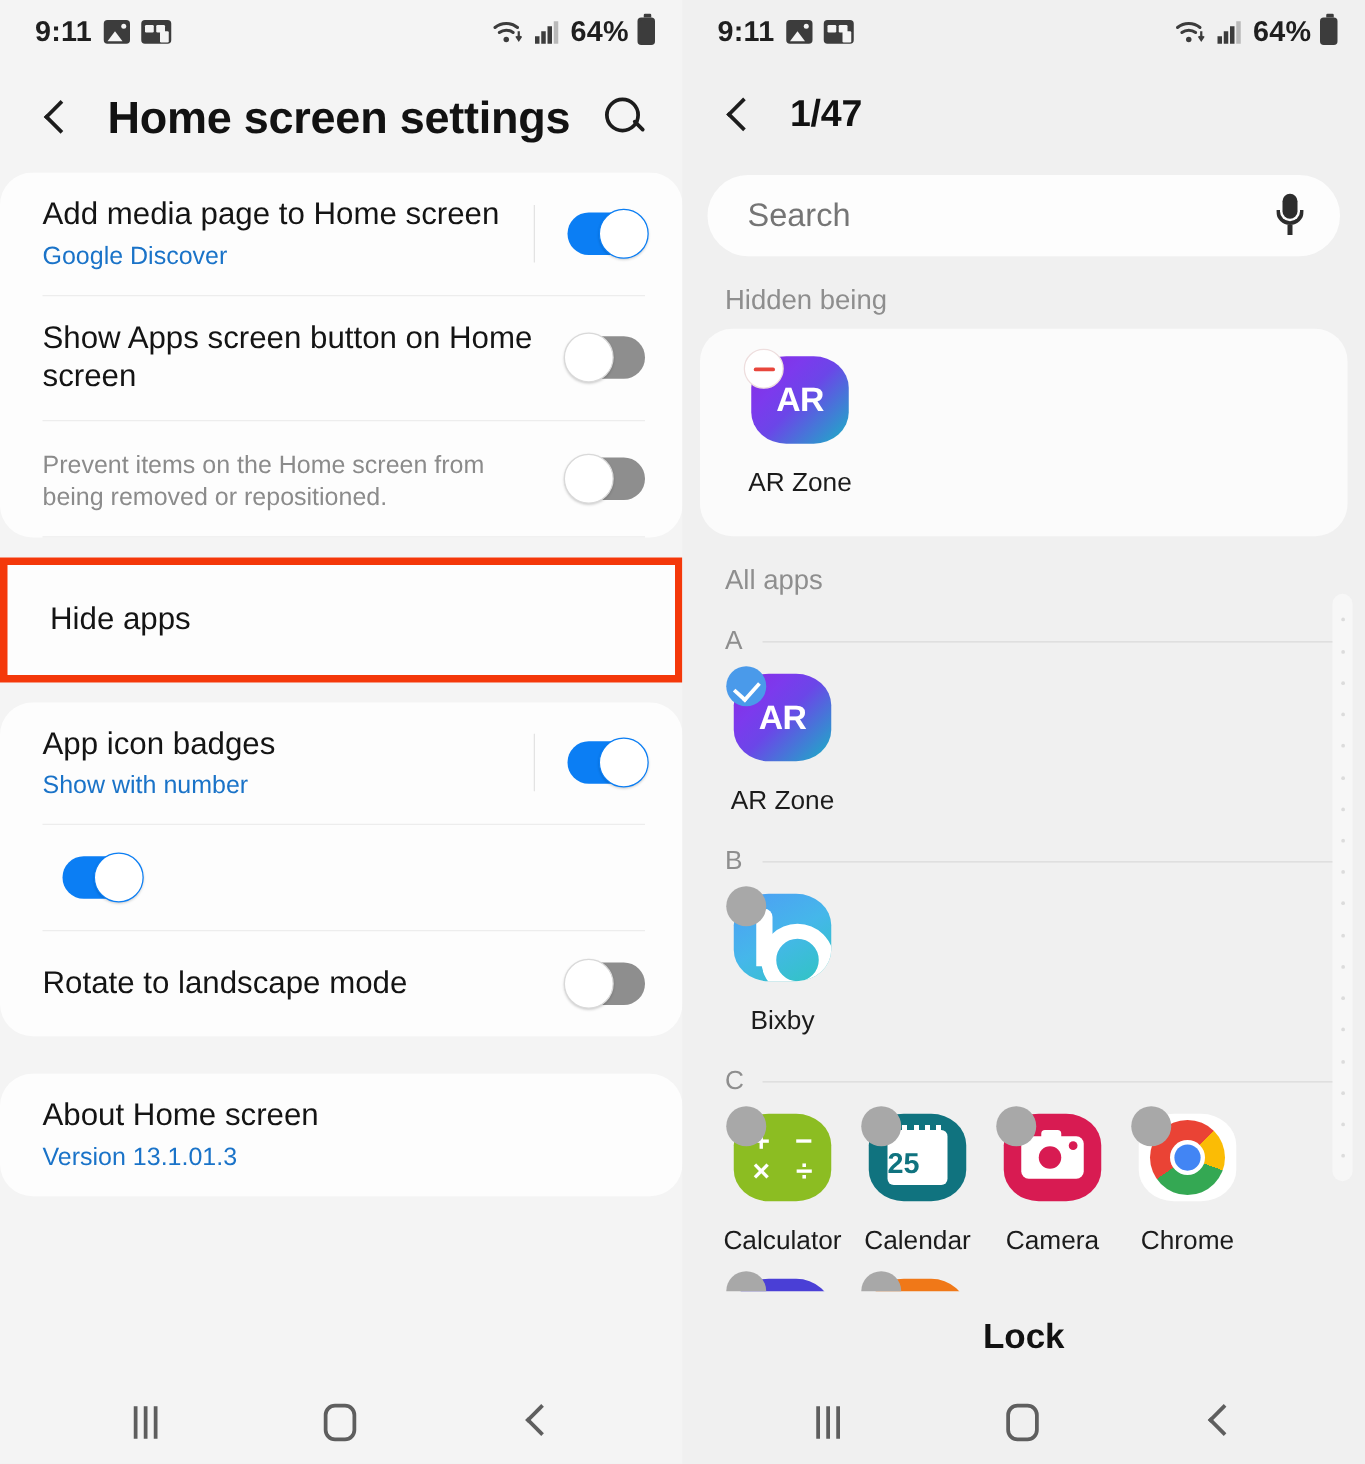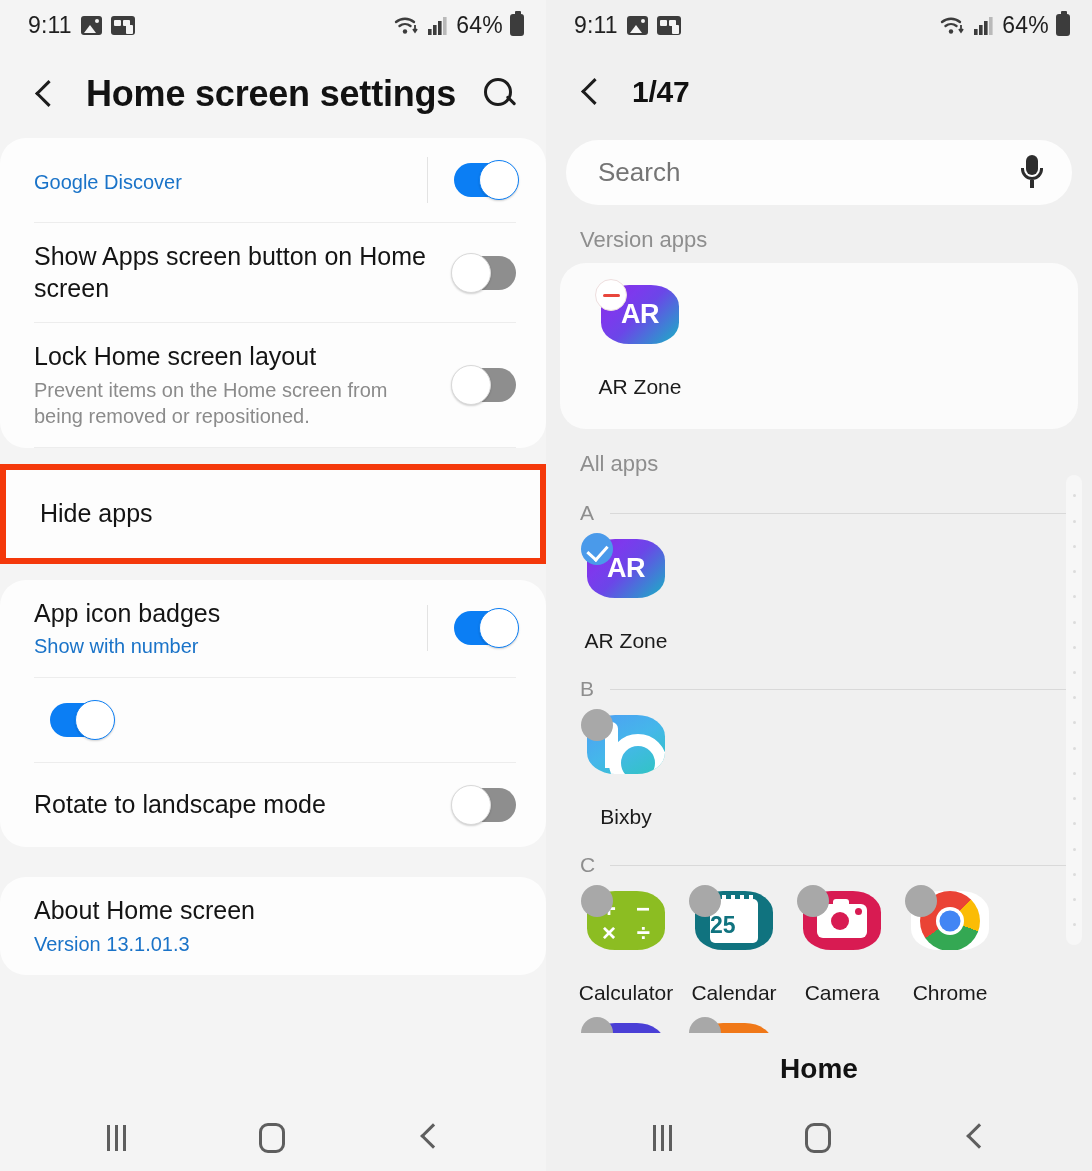--- a/index.html
+++ b/index.html
@@ -12,21 +12,21 @@
   .screens { display: flex; width: 1092px; height: 1171px; }
   .panel { width: 546px; height: 1171px; position: relative; display: flex; flex-direction: column; }
   .panel-left  { background: #f4f4f4; }
   .panel-right { background: #f0f0f0; }
 
   
   .statusbar {
     height: 50px; flex: 0 0 50px;
     display: flex; align-items: center;
     padding: 0 22px 0 28px;
-    font-size: 22px; color: #2b2b2b; font-weight: 400;
+    font-size: 22px; color: #2b2b2b; font-weight: 700;
   }
   .sb-left { display: flex; align-items: center; gap: 9px; }
   .sb-right { margin-left: auto; display: flex; align-items: center; gap: 7px; }
   .sb-time { font-size: 23px; letter-spacing: 0.2px; color: #1f1f1f; }
   .ic-pic {
     width: 21px; height: 19px; background: #3c3c3c; border-radius: 3px;
     position: relative; overflow: hidden;
   }
   .ic-pic::before {
     content:""; position:absolute; left:3px; bottom:2px; width:0; height:0;
@@ -159,21 +159,21 @@
 
   .section-label {
     font-size: 22px; color: #8e8e8e; padding: 22px 0 10px 34px;
   }
   .apps-card { background:#fbfbfb; border-radius: 26px; margin: 0 14px; padding: 22px 0 30px 0; }
 
   .app-grid { display:flex; padding-left: 26px; }
   .app-cell { width: 108px; display:flex; flex-direction:column; align-items:center; }
   .app-icon-holder { position: relative; width: 78px; height: 78px; }
   .squircle {
-    width: 78px; height: 59px; border-radius: 36% / 36%;
+    width: 78px; height: 70px; border-radius: 36% / 36%;
     display:flex; align-items:center; justify-content:center;
     overflow:hidden; position:relative;
   }
   .squircle.ar { background: linear-gradient(135deg,#8a2be2 0%,#7c3aed 30%,#6b46e8 50%,#18b3c4 100%); }
   .ar-text { color:#fff; font-weight:800; font-size:27px; letter-spacing:-0.5px; }
   .squircle.bixby { background: linear-gradient(150deg,#4e9df5 0%,#45b7ea 50%,#2fc5c0 100%); }
   .bixby-glyph { width:42px; height:46px; position:relative; }
   .bixby-glyph::before{
     content:""; position:absolute; left:0; top:0; width:13px; height:46px;
     background:#fff; border-radius:7px 7px 0 0;
@@ -277,20 +277,21 @@
       <span class="lheader-title">Home screen settings</span>
       <span class="search-icon-btn"></span>
     </div>
 
     <div class="lscroll">
 
       <div class="card">
 
         <div class="row">
           <div class="row-text">
+            <div class="row-title">Add media page to Home screen</div>
             <div class="row-sub blue">Google Discover</div>
           </div>
           <div class="toggle-wrap">
             <span class="toggle-sep"></span>
             <span class="toggle on">
                 <span class="knob"></span>
               </span>
           </div>
         </div>
         <div class="divider"></div>
@@ -302,21 +303,20 @@
           <div class="toggle-wrap">
             <span class="toggle off">
                 <span class="knob"></span>
               </span>
           </div>
         </div>
         <div class="divider"></div>
 
         <div class="row">
           <div class="row-text">
-            <div class="row-title">Lock Home screen layout</div>
             <div class="row-sub grey">Prevent items on the Home screen from being removed or repositioned.</div>
           </div>
           <div class="toggle-wrap">
             <span class="toggle off">
                 <span class="knob"></span>
               </span>
           </div>
         </div>
         <div class="divider"></div>
 
@@ -428,21 +428,21 @@
       <span class="search-placeholder">Search</span>
       <span class="mic-icon">
         <i class="cap"></i>
           <i class="arc"></i>
           <i class="stem"></i>
       </span>
     </div>
 
     <div class="rscroll">
 
-      <div class="section-label">Version apps</div>
+      <div class="section-label">Hidden being</div>
 
       <div class="apps-card">
         <div class="app-grid">
           <div class="app-cell">
             <div class="app-icon-holder">
               <span class="badge minus"></span>
               <span class="squircle ar">
                 <span class="ar-text">AR</span>
               </span>
             </div>
@@ -576,21 +576,21 @@
           <i></i>
           <i></i>
           <i></i>
           <i></i>
           <i></i>
           <i></i>
       </div>
     </div>
 
     <div class="done-bar">
-      <span class="done-label">Home</span>
+      <span class="done-label">Lock</span>
     </div>
 
     <div class="navbar">
       <span class="nav-recent">
           <i></i>
           <i></i>
           <i></i>
         </span>
       <span class="nav-home"></span>
       <span class="nav-back"></span>

